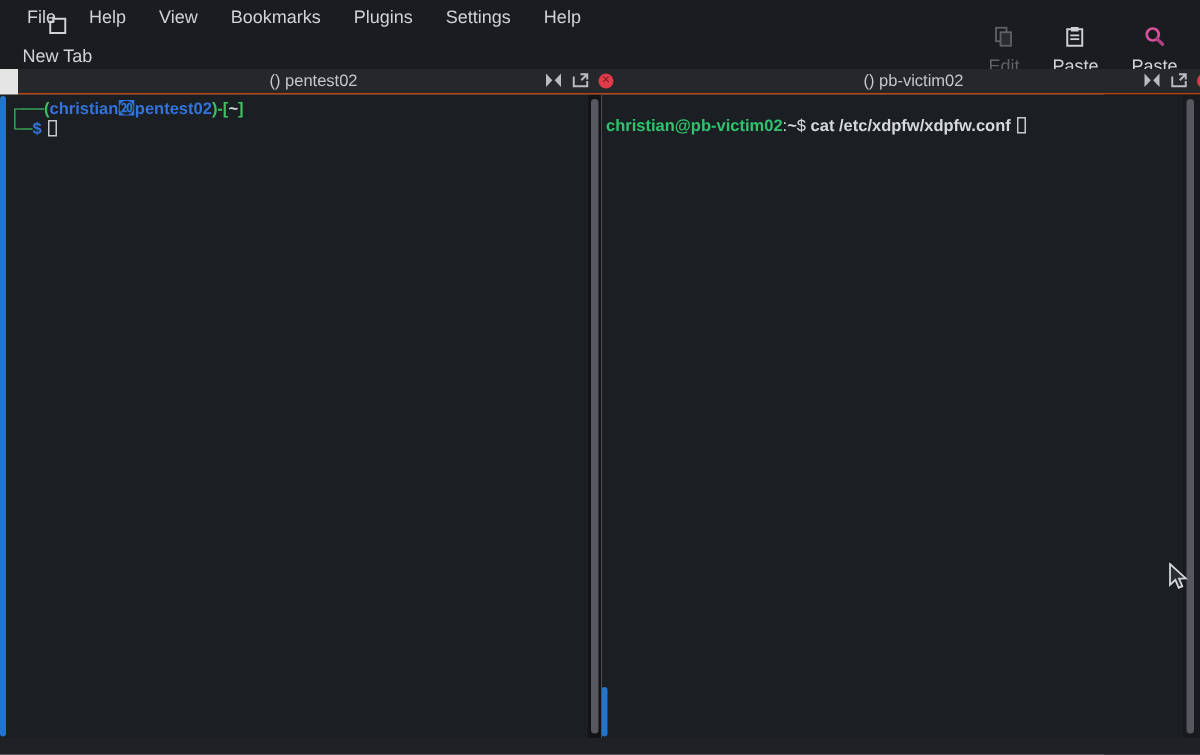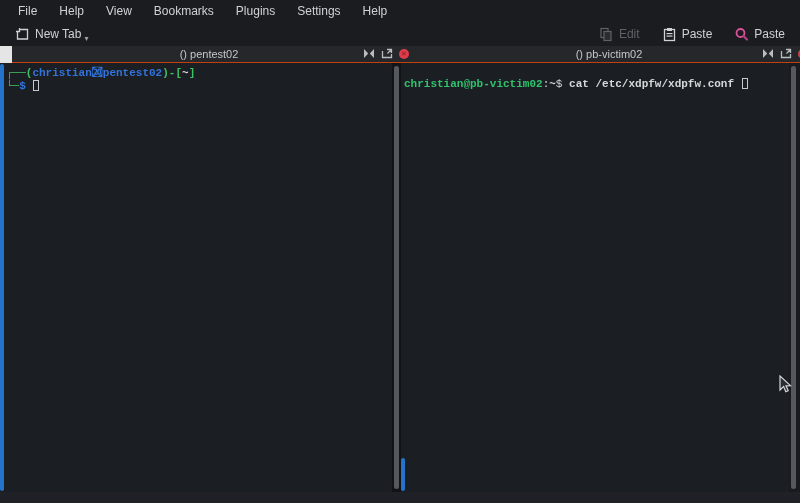--- a/index.html
+++ b/index.html
@@ -9,21 +9,21 @@
 
   
   .menubar { position:absolute; left:0; top:0; width:800px; height:22px;
              display:flex; align-items:center; padding-left:8px; gap:2px; background:#1b1c20; }
   .menu-item { color:#cfd2d6; font-size:12px; padding:2px 10px 3px 10px; border-radius:3px; cursor:default; }
 
   
   .toolbar { position:absolute; left:0; top:22px; width:800px; height:24px;
              display:flex; align-items:center; background:#1b1c20; padding:0 10px; }
   .tbtn { display:flex; align-items:center; gap:5px; color:#cfd2d6; font-size:12px;
-          padding:2px 5px; border-radius:3px; }
+          padding:2px 5px; border-radius:3px;flex-direction:column; }
   .tbtn.disabled { color:#5e6268; }
   .tbtn .ticon { display:inline-flex; width:15px; height:15px; }
   .tb-right { margin-left:auto; display:flex; align-items:center; gap:12px; }
   .mini-caret { font-size:8px; color:#9a9da2; position:relative; top:4px; left:-2px; }
   .chev { font-size:9px; color:#aeb1b6; margin-left:4px; }
 
   
   .pane-headers { position:absolute; left:12px; top:46px; width:800px; height:17px;
                   background:#25272b; border-bottom:1px solid #c2410c; }
   .hdr-title { position:absolute; top:0; height:17px; line-height:16px; text-align:center;
@@ -45,21 +45,21 @@
   .divider { position:absolute; left:392px; top:0; width:9px; height:429px; background:#121317; }
   .divider .handle { position:absolute; left:2px; top:3px; width:5px; height:423px;
                      background:#55585e; border-radius:3px; }
   .right-col { position:absolute; left:789px; top:0; width:11px; height:429px; background:#191a1e; }
   .right-col .handle { position:absolute; left:2px; top:3px; width:5px; height:423px;
                        background:#55585e; border-radius:3px; }
   .scroll-thumb { position:absolute; width:4px; background:#2473cc; border-radius:2px; }
   .term.left  .scroll-thumb { left:0; top:1px; height:427px; }
   .term.right .scroll-thumb { left:0; top:395px; height:33px; }
 
-  .term-text { font-family:Liberation Mono, monospace;
+  .term-text { font-family:Liberation Sans, sans-serif;
                font-size:11px; line-height:13px; white-space:pre; }
   .term.left  .term-text { position:absolute; left:6px; top:4px; }
   .term.right .term-text { position:absolute; left:3px; top:15px; }
   .b { font-weight:bold; }
   .cursor-box { display:inline-block; width:6px; height:11px; border:1px solid #c6c9cd;
                 vertical-align:-2px; margin-left:1px; }
 
   
   .bottom-strip { position:absolute; left:0; top:492px; width:800px; height:11px; background:#202126; }
 

